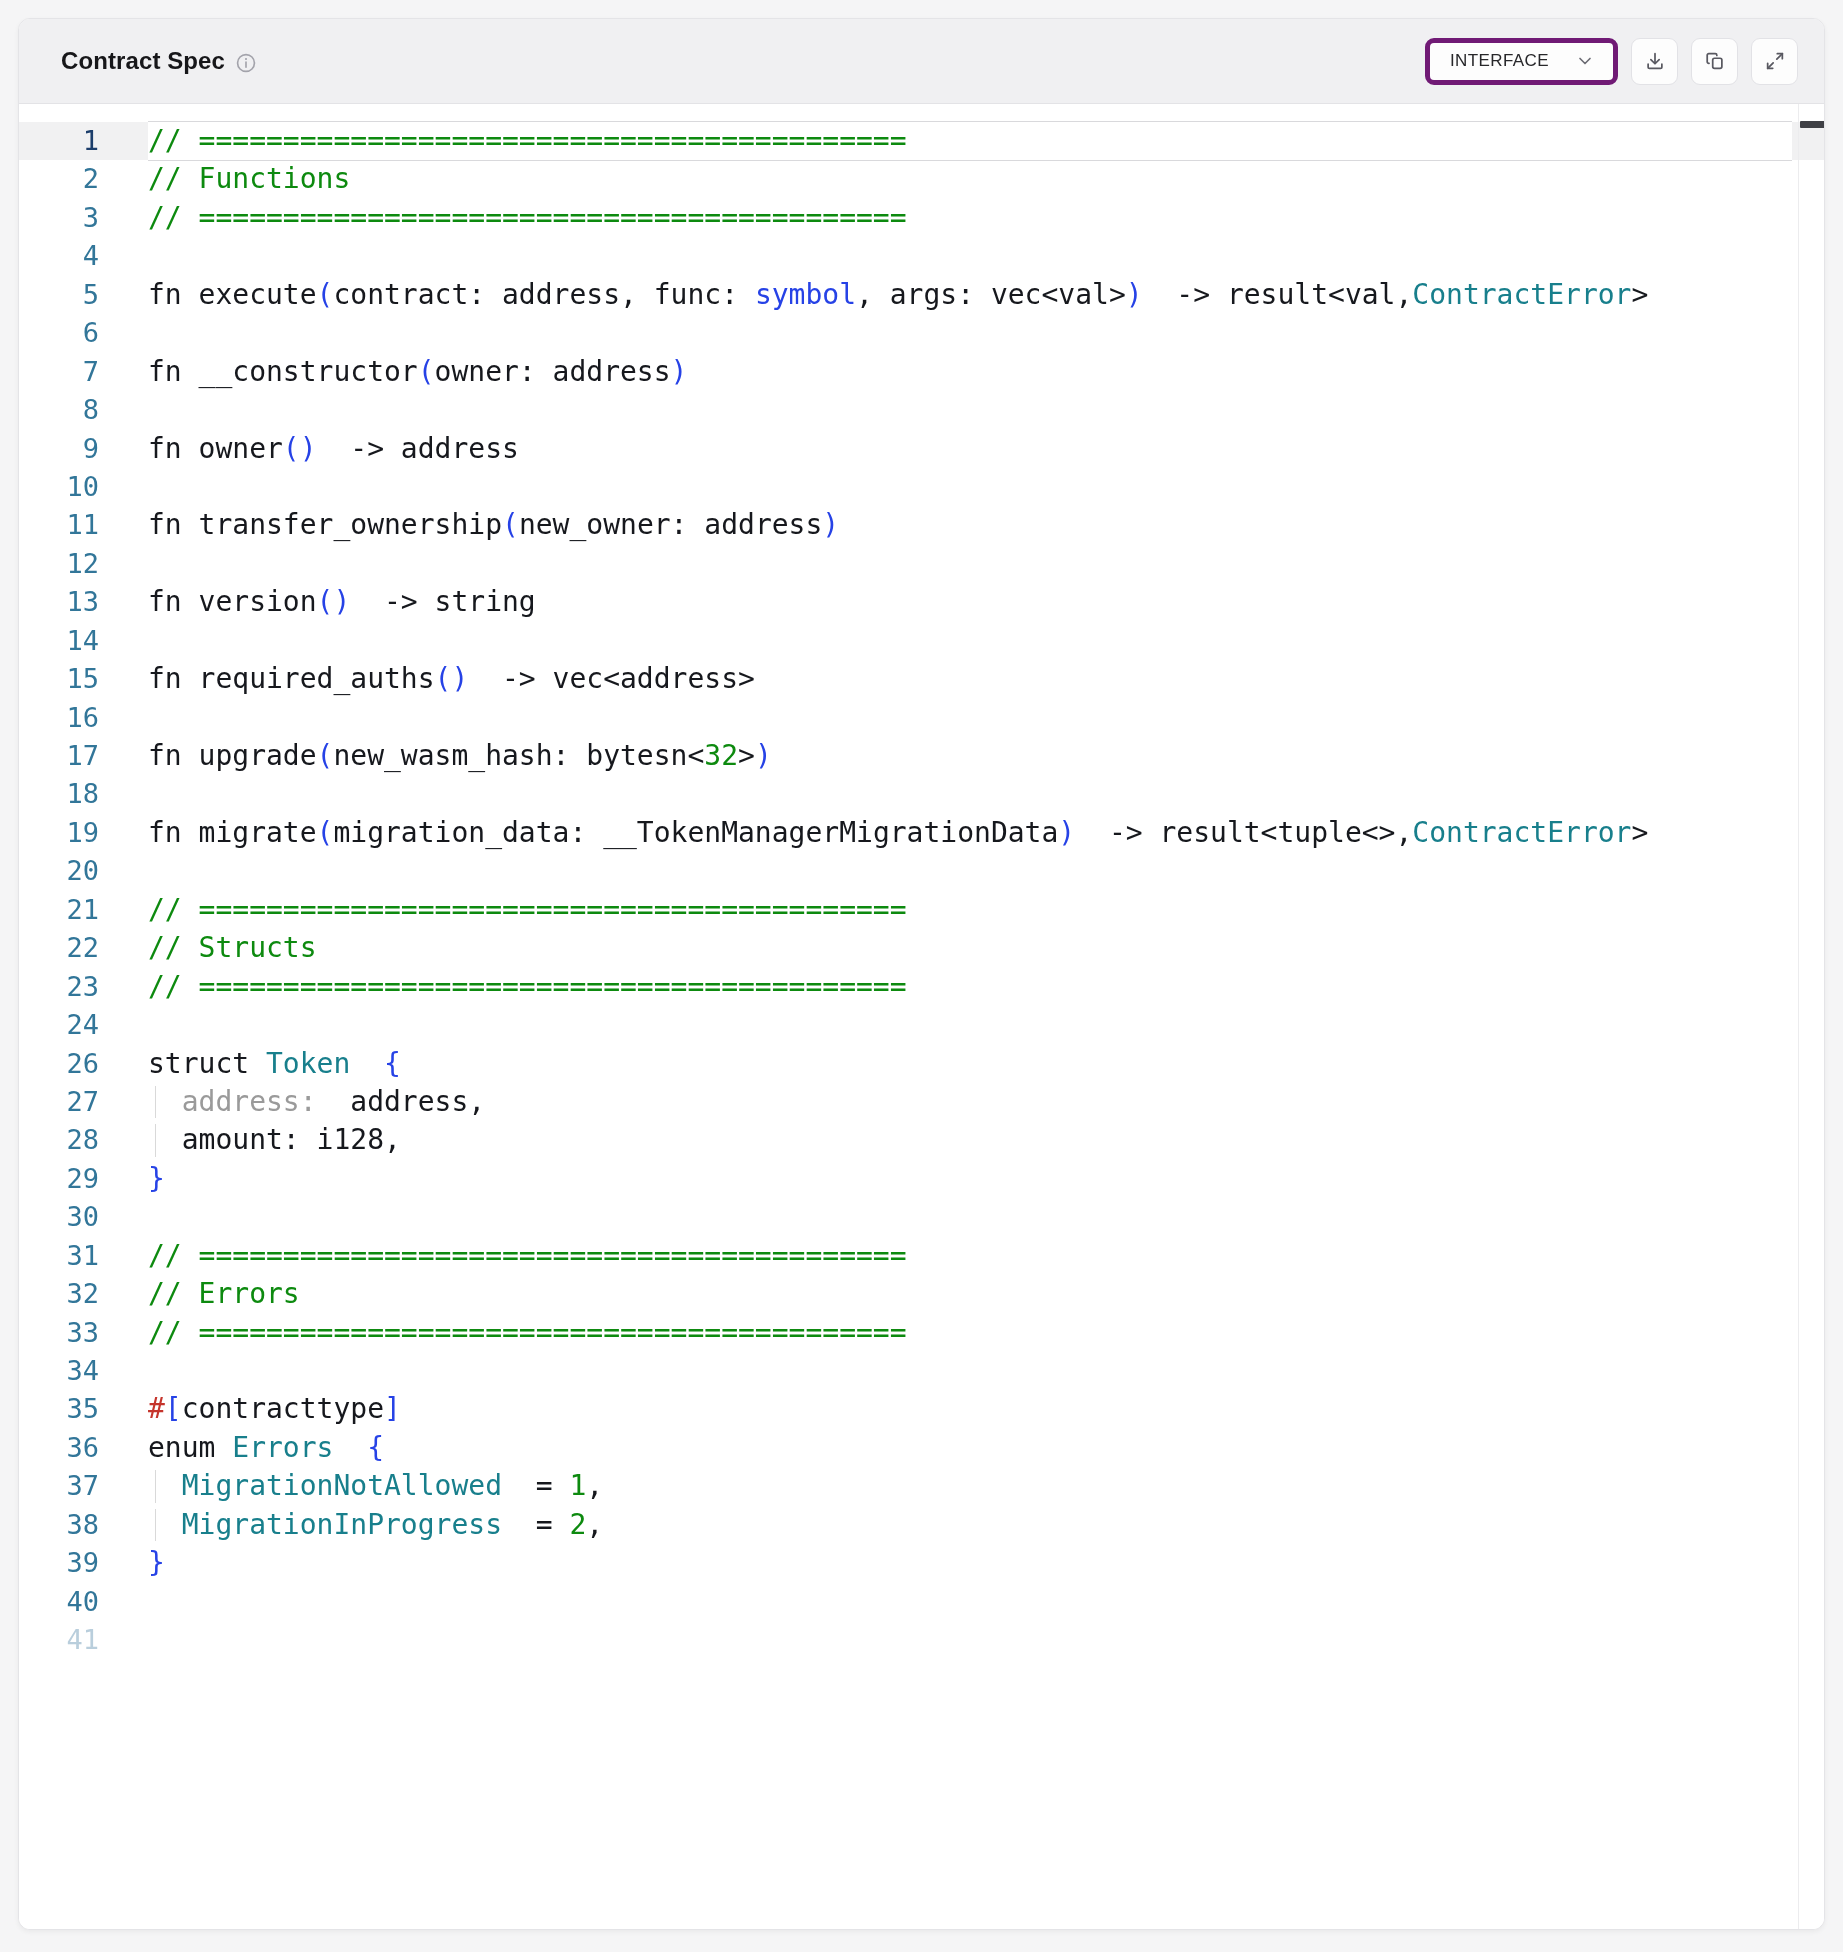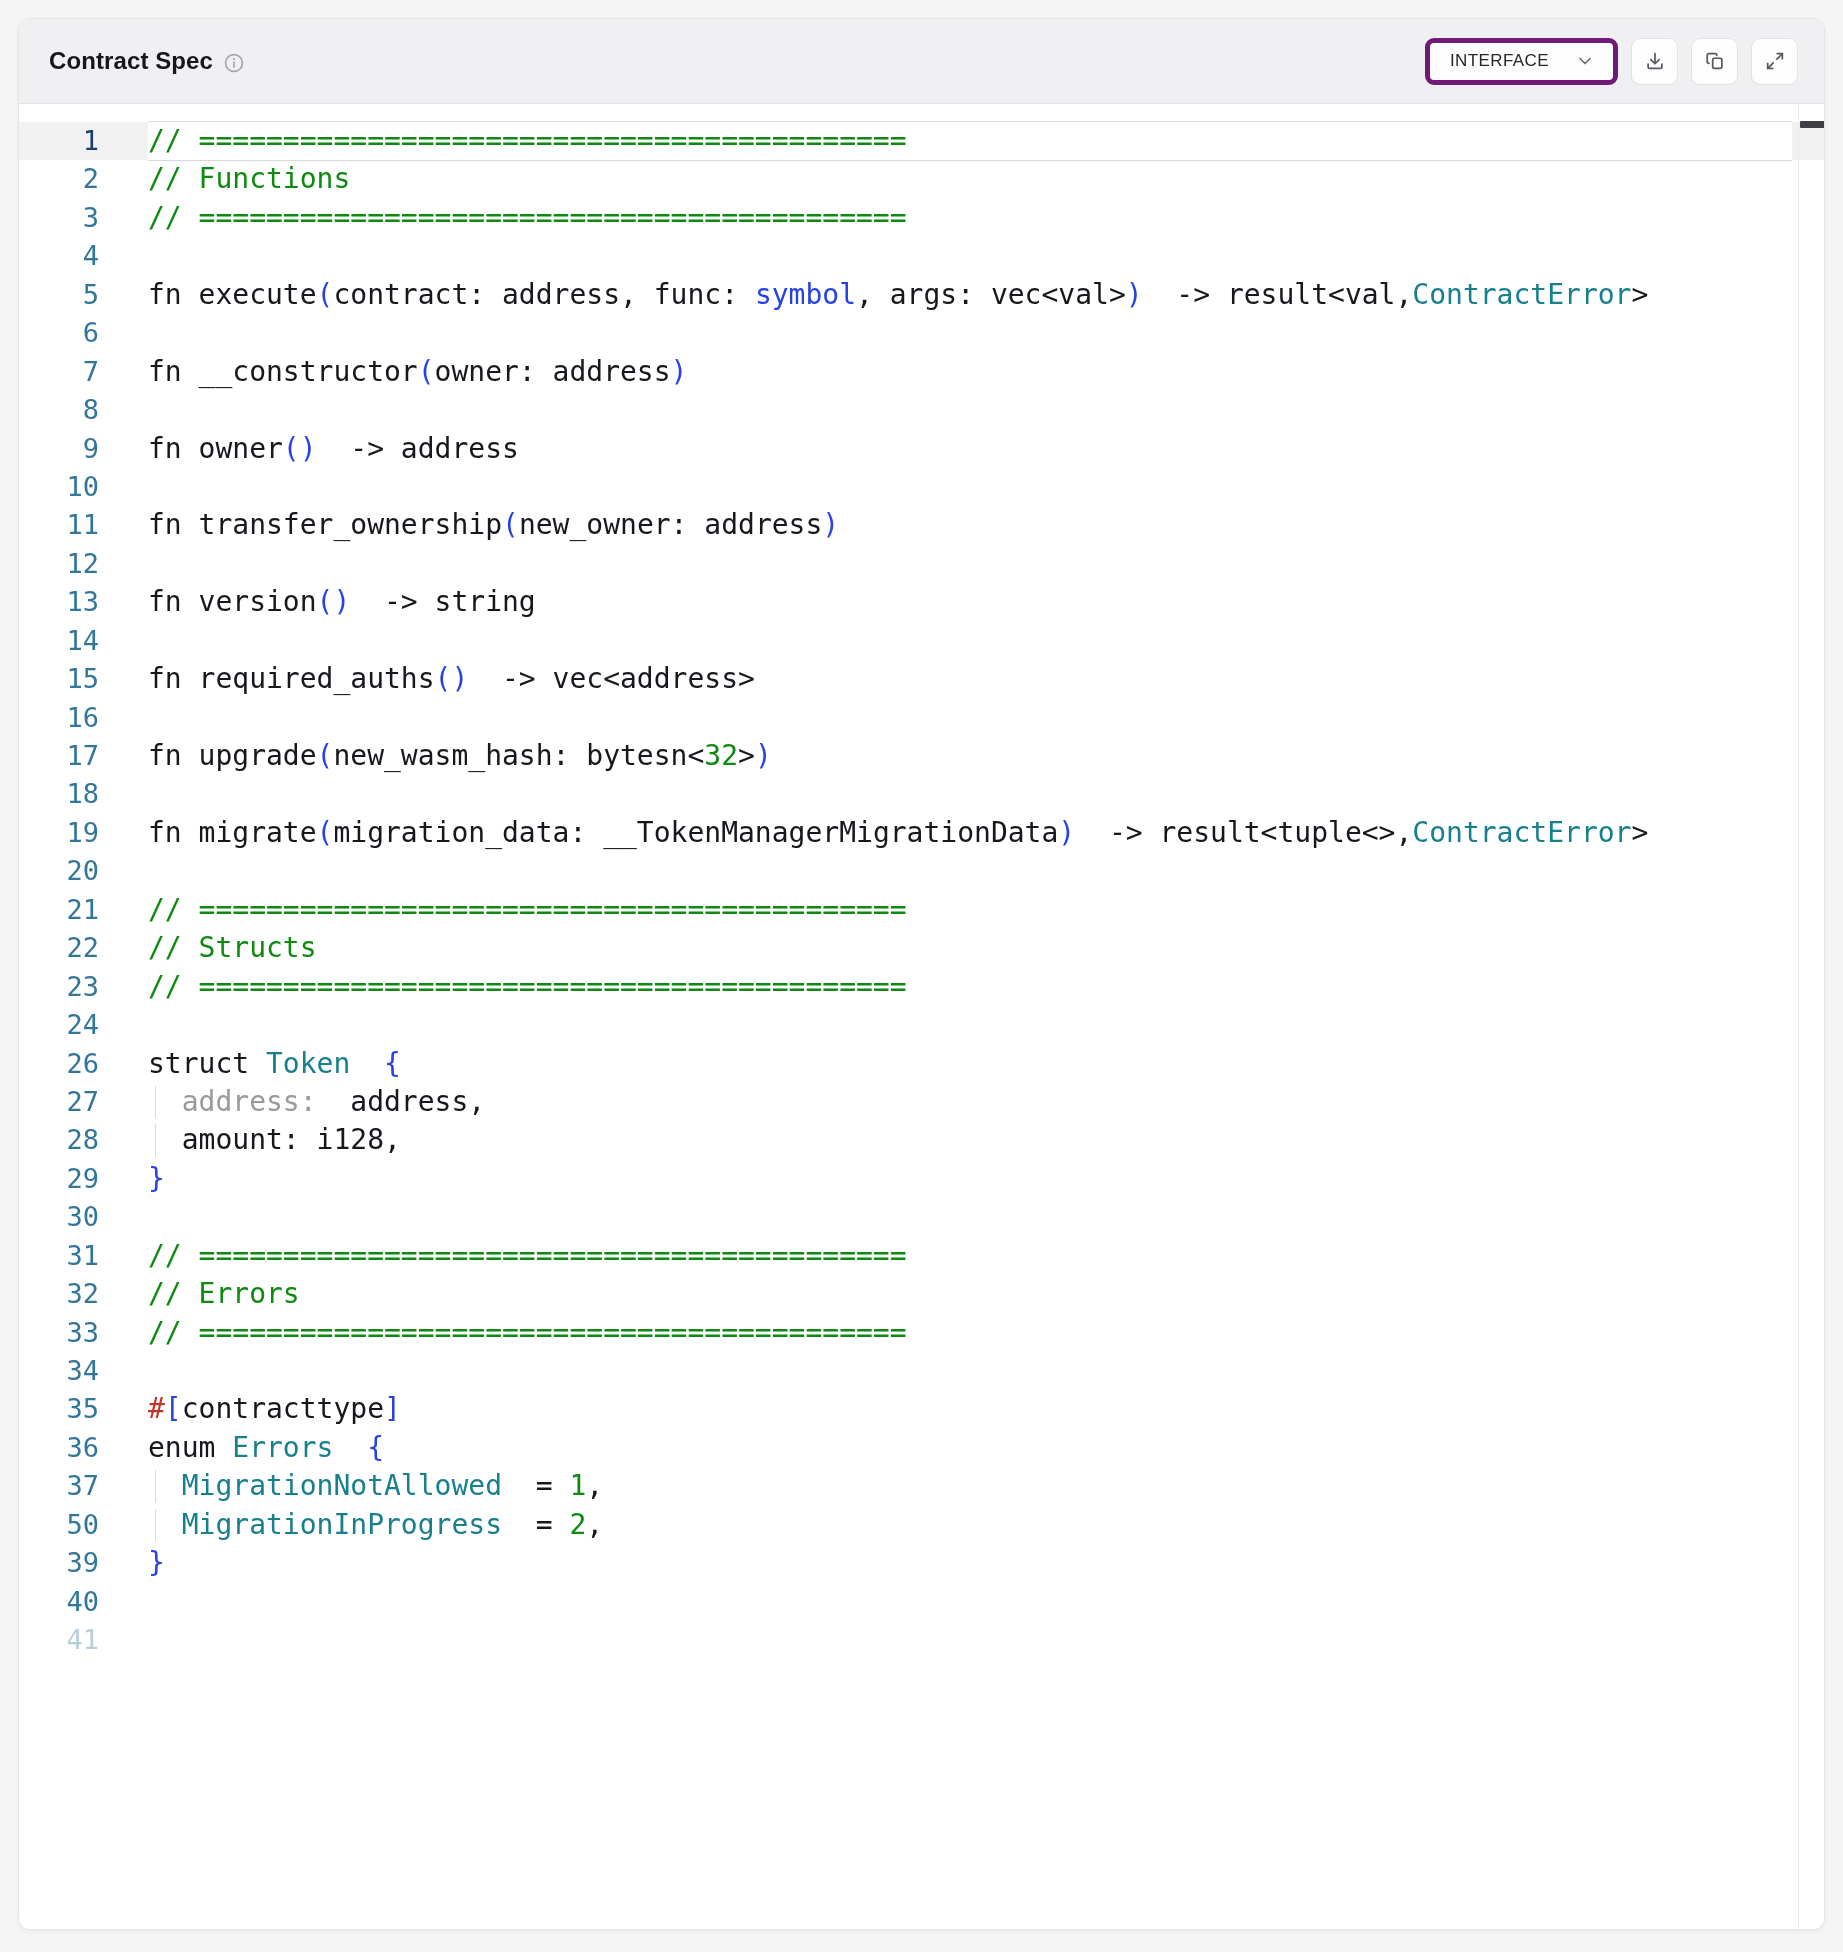--- a/index.html
+++ b/index.html
@@ -8,21 +8,21 @@
     position:absolute; left:18px; top:18px; width:1807px; height:1912px;
     background:#ffffff; border:1px solid #e4e4e7; border-radius:12px;
     box-shadow:0 2px 5px rgba(0,0,0,.05); overflow:hidden;
     display:flex; flex-direction:column;
   }
   .card-header {
     height:85px; background:#f0f0f2; border-bottom:1px solid #e3e3e6;
     display:flex; align-items:center; justify-content:space-between;
     padding:0 26px 0 30px; flex:0 0 auto;
   }
-  .header-left { display:flex; align-items:center; gap:10px; }
+  .header-left { display:flex; align-items:center; gap:10px;margin-left:12px; }
   .title { font-size:24px; font-weight:bold; color:#17171a; letter-spacing:.1px; }
   .info-ic { display:inline-flex; margin-top:3px; }
   .header-right { display:flex; align-items:center; gap:10px; }
   .select-btn {
     display:flex; align-items:center; gap:26px; height:47px; padding:0 18px 0 20px;
     background:#fdfdfd; border:5px solid #701a75; border-radius:9px; cursor:pointer;
   }
   .select-btn .sel-label { font-size:17px; color:#27272a; letter-spacing:.4px; }
   .icon-btn {
     width:47px; height:47px; background:#fdfdfd; border:1px solid #e2e2e6;
@@ -141,21 +141,21 @@
         <div class="line"><span class="ln">28</span><span class="guide"></span><span class="lc"><span>  amount: i128,</span></span></div>
         <div class="line"><span class="ln">29</span><span class="lc"><span class="tk-blu">}</span></span></div>
         <div class="line"><span class="ln">30</span><span class="lc"></span></div>
         <div class="line"><span class="ln">31</span><span class="lc"><span class="tk-com">// ==========================================</span></span></div>
         <div class="line"><span class="ln">32</span><span class="lc"><span class="tk-com">// Errors</span></span></div>
         <div class="line"><span class="ln">33</span><span class="lc"><span class="tk-com">// ==========================================</span></span></div>
         <div class="line"><span class="ln">34</span><span class="lc"></span></div>
         <div class="line"><span class="ln">35</span><span class="lc"><span class="tk-red">#</span><span class="tk-blu">[</span><span>contracttype</span><span class="tk-blu">]</span></span></div>
         <div class="line"><span class="ln">36</span><span class="lc"><span>enum </span><span class="tk-teal">Errors</span><span>  </span><span class="tk-blu">{</span></span></div>
         <div class="line"><span class="ln">37</span><span class="guide"></span><span class="lc"><span>  </span><span class="tk-teal">MigrationNotAllowed</span><span>  = </span><span class="tk-grn">1</span><span>,</span></span></div>
-        <div class="line"><span class="ln">50</span><span class="guide"></span><span class="lc"><span>  </span><span class="tk-teal">MigrationInProgress</span><span>  = </span><span class="tk-grn">2</span><span>,</span></span></div>
+        <div class="line"><span class="ln">38</span><span class="guide"></span><span class="lc"><span>  </span><span class="tk-teal">MigrationInProgress</span><span>  = </span><span class="tk-grn">2</span><span>,</span></span></div>
         <div class="line"><span class="ln">39</span><span class="lc"><span class="tk-blu">}</span></span></div>
         <div class="line"><span class="ln">40</span><span class="lc"></span></div>
         <div class="line"><span class="ln ln-pale">41</span><span class="lc"></span></div>
       </div>
     <div class="vtrack"></div>
     <div class="vthumb"></div>
   </div>
 </div>
 
 </body></html>

